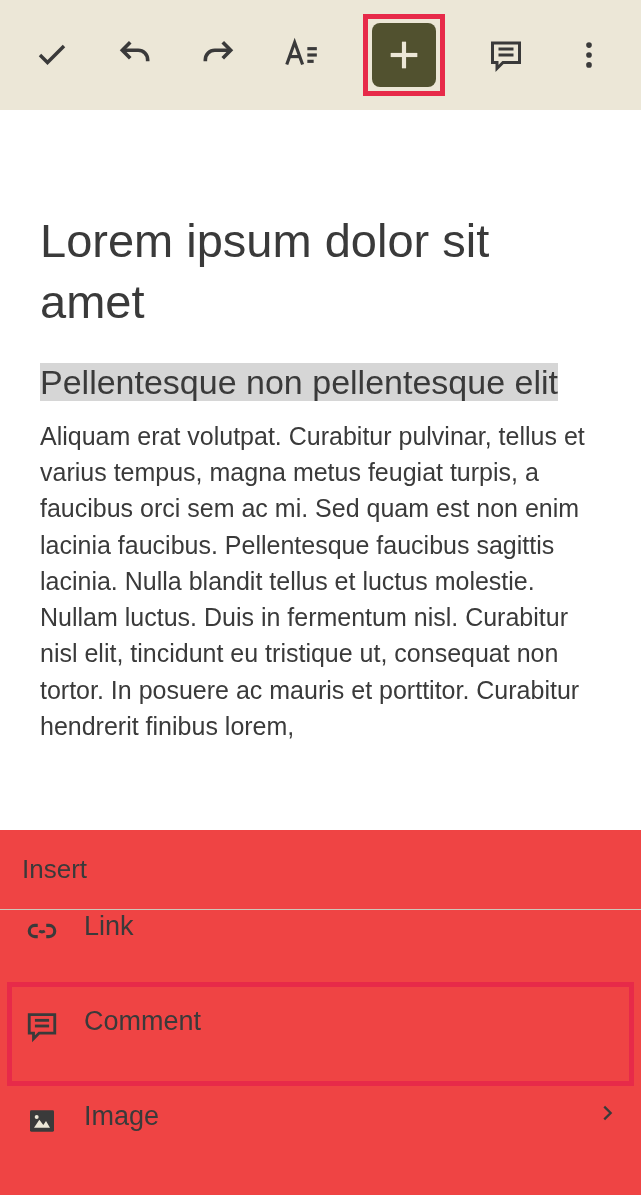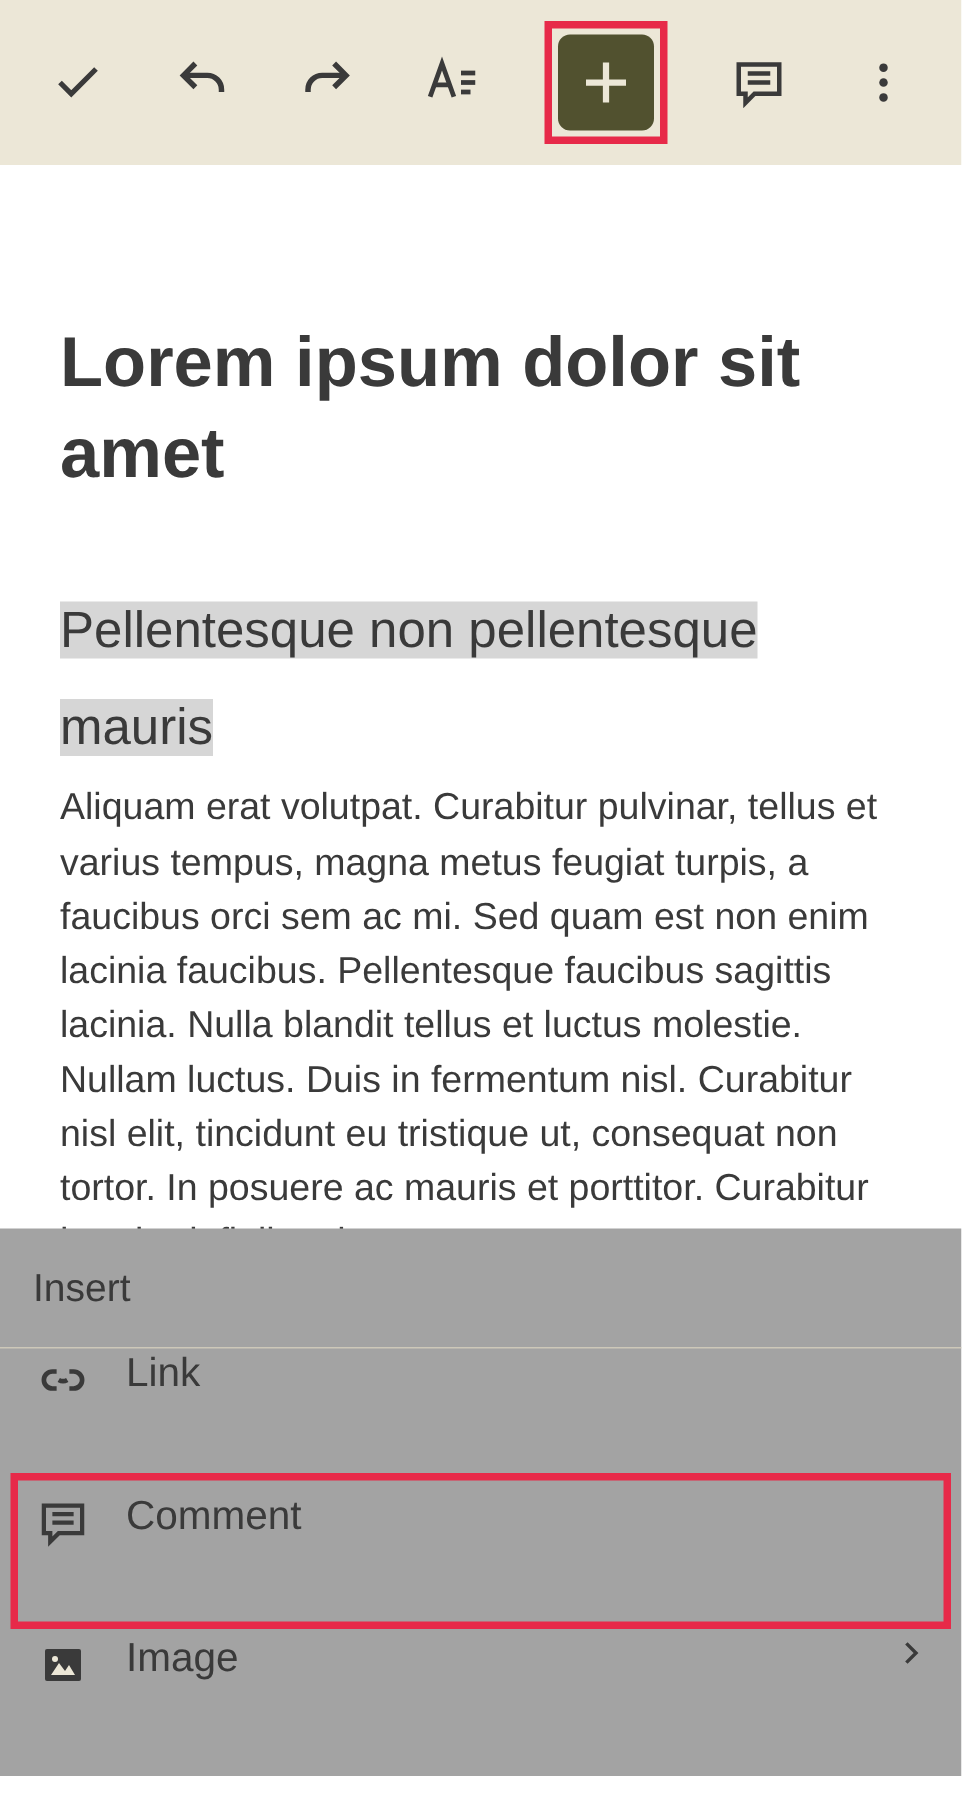--- a/index.html
+++ b/index.html
@@ -42,24 +42,24 @@
       display: flex;
       align-items: center;
       justify-content: center;
     }
     .doc {
       padding: 100px 40px 0 40px;
       background: #fff;
     }
     .doc-title {
       font-size: 47px;
-      font-weight: 700;
+      font-weight: 400;
       color: #3a3a3a;
       line-height: 1.3;
-      margin-bottom: 56px;
+      margin-bottom: 18px;
     }
     .doc-heading {
       font-size: 34px;
       font-weight: 400;
       color: #3a3a3a;
       line-height: 1.9;
       margin-bottom: 10px;
       display: inline;
     }
     .highlighted {
@@ -68,24 +68,24 @@
     }
     .doc-body {
       font-size: 25px;
       font-weight: 400;
       color: #3a3a3a;
       line-height: 1.45;
       margin-top: 3px;
     }
     .sheet {
       position: absolute;
-      bottom: 16px;
+      bottom: 5px;
       left: 0;
       right: 0;
-      background: #a3a3a3;
+      background: #ef4444;
     }
     .sheet-header {
       padding: 24px 22px;
       font-size: 26px;
       font-weight: 400;
       color: #3a3a3a;
       border-bottom: 1px solid #cdc8b9;
     }
     .sheet-item {
       display: flex;
@@ -175,21 +175,21 @@
         <circle cx="12" cy="5" r="2"></circle>
         <circle cx="12" cy="12" r="2"></circle>
         <circle cx="12" cy="19" r="2"></circle>
       </svg>
   </div>
 </div>
 
 <div class="doc">
   <h1 class="doc-title">Lorem ipsum dolor sit amet</h1>
   <div>
-    <span class="doc-heading highlighted">Pellentesque non pellentesque mauris</span>
+    <span class="doc-heading highlighted">Pellentesque non pellentesque elit</span>
   </div>
   <p class="doc-body">Aliquam erat volutpat. Curabitur pulvinar, tellus et varius tempus, magna metus feugiat turpis, a faucibus orci sem ac mi. Sed quam est non enim lacinia faucibus. Pellentesque faucibus sagittis lacinia. Nulla blandit tellus et luctus molestie. Nullam luctus. Duis in fermentum nisl. Curabitur nisl elit, tincidunt eu tristique ut, consequat non tortor. In posuere ac mauris et porttitor. Curabitur hendrerit finibus lorem,</p>
 </div>
 
 <div class="sheet">
   <div class="sheet-header">Insert</div>
 
   <div class="sheet-item">
     <div class="sheet-item-icon">
       <svg width="34" height="34" viewBox="0 0 24 24" fill="none" stroke="#3a3a3a" stroke-width="2.2">

